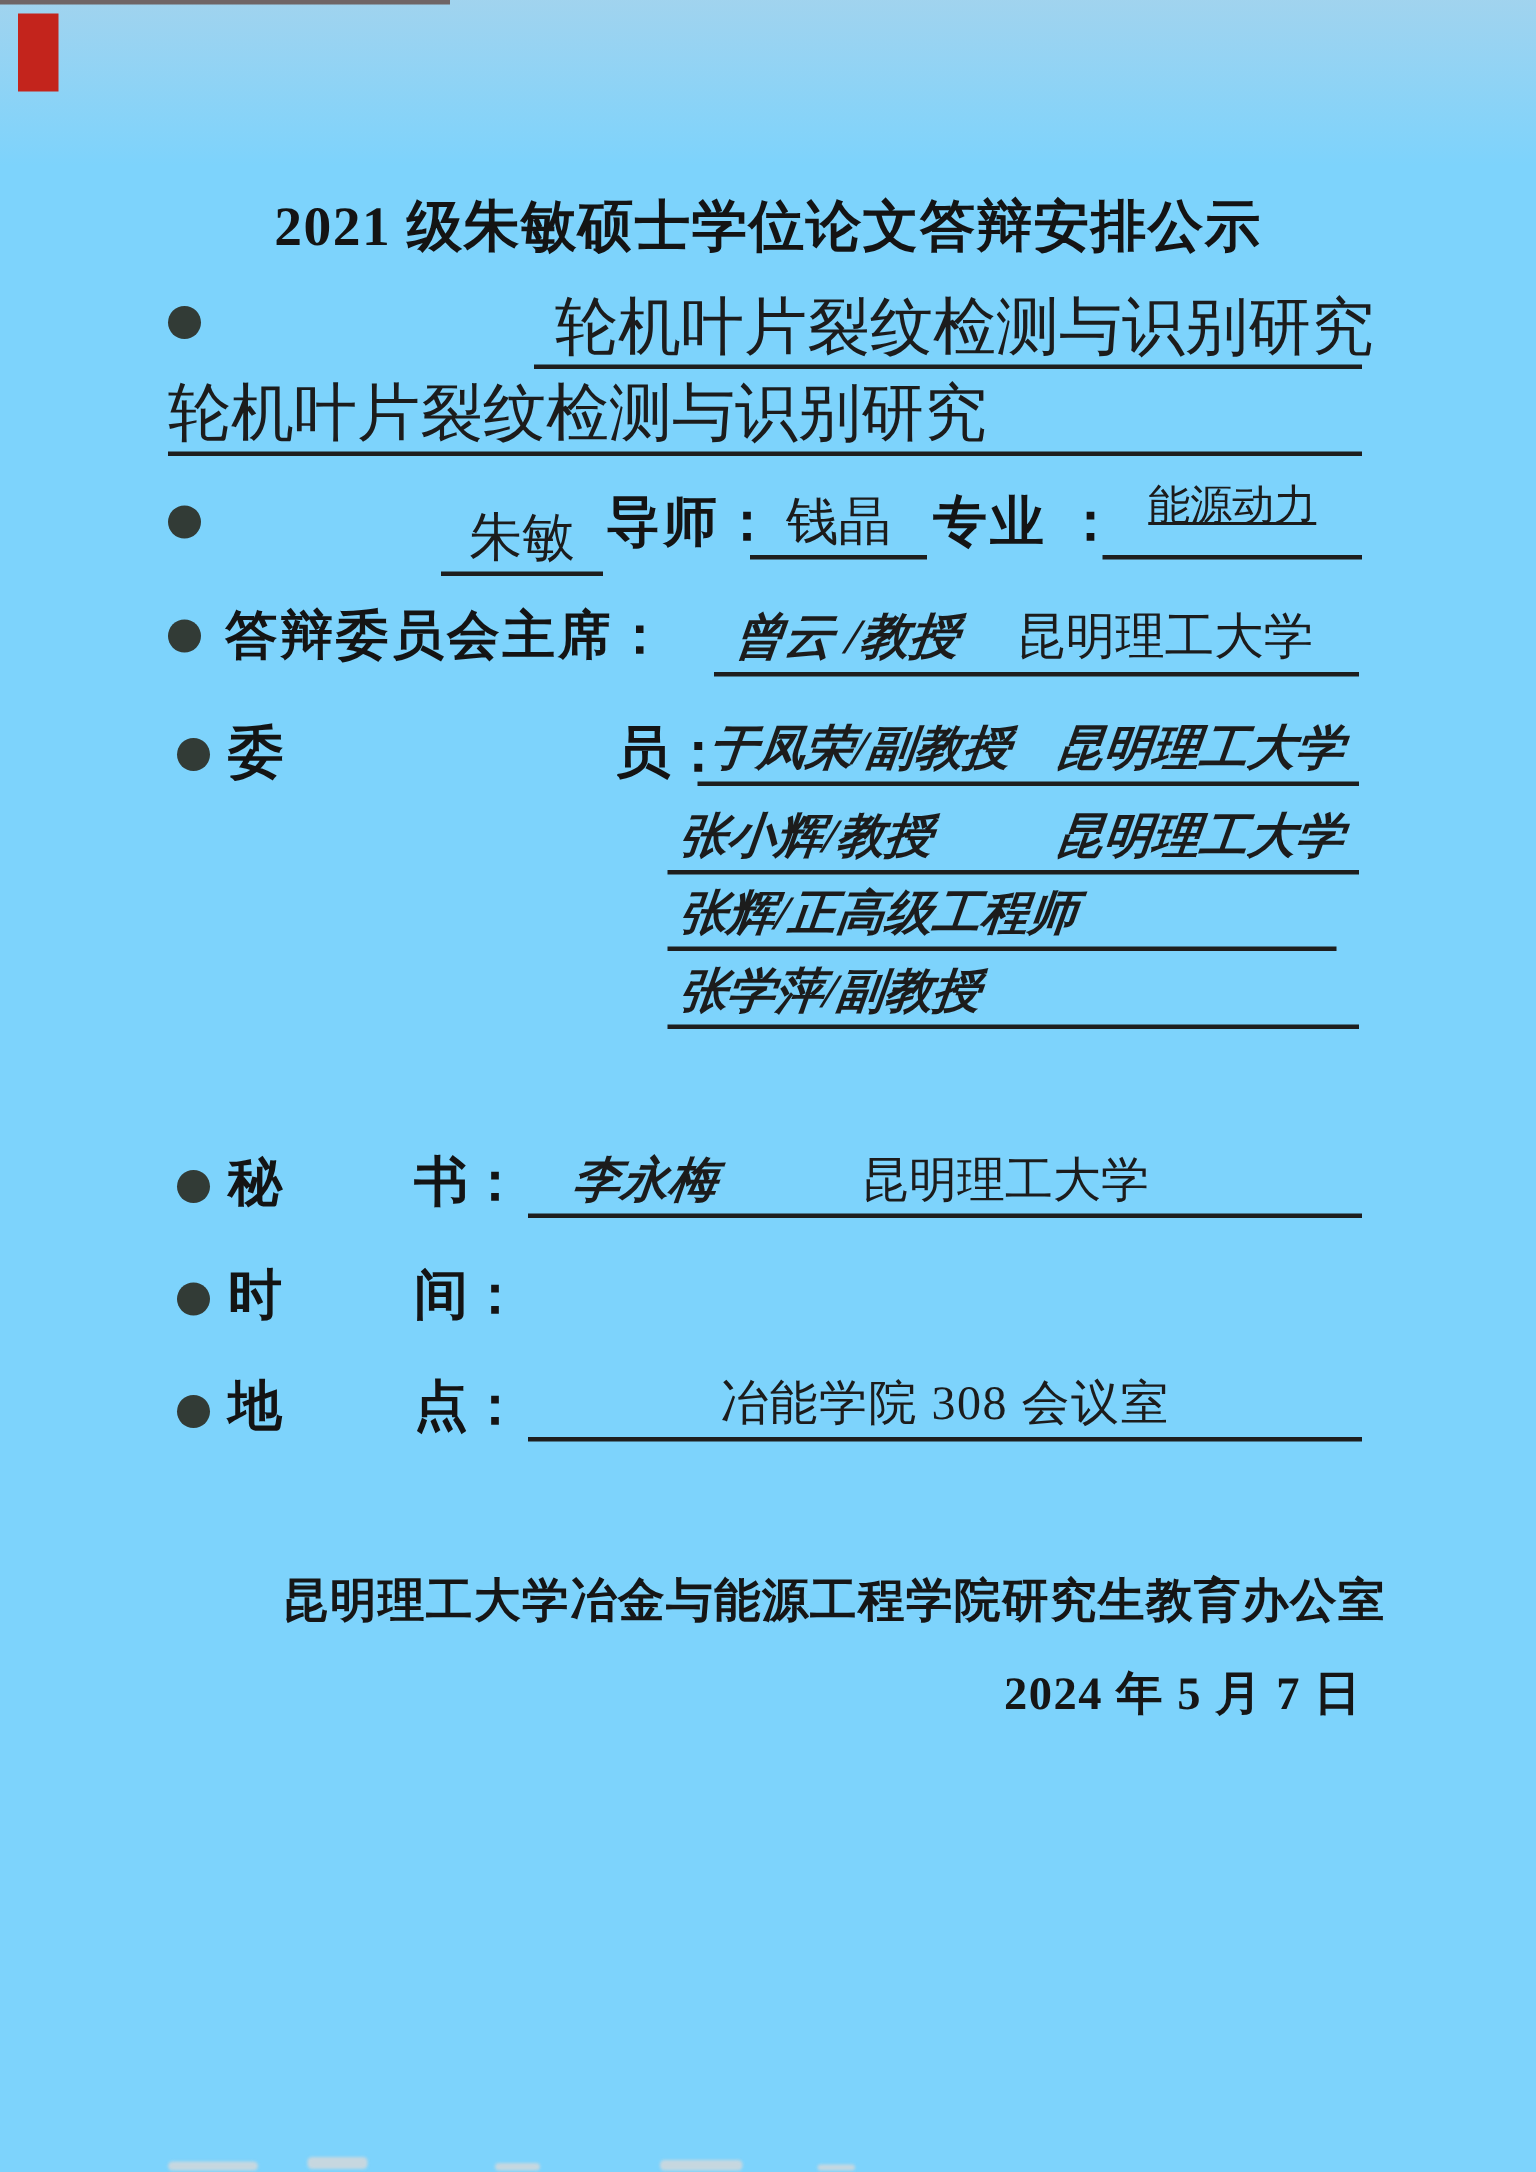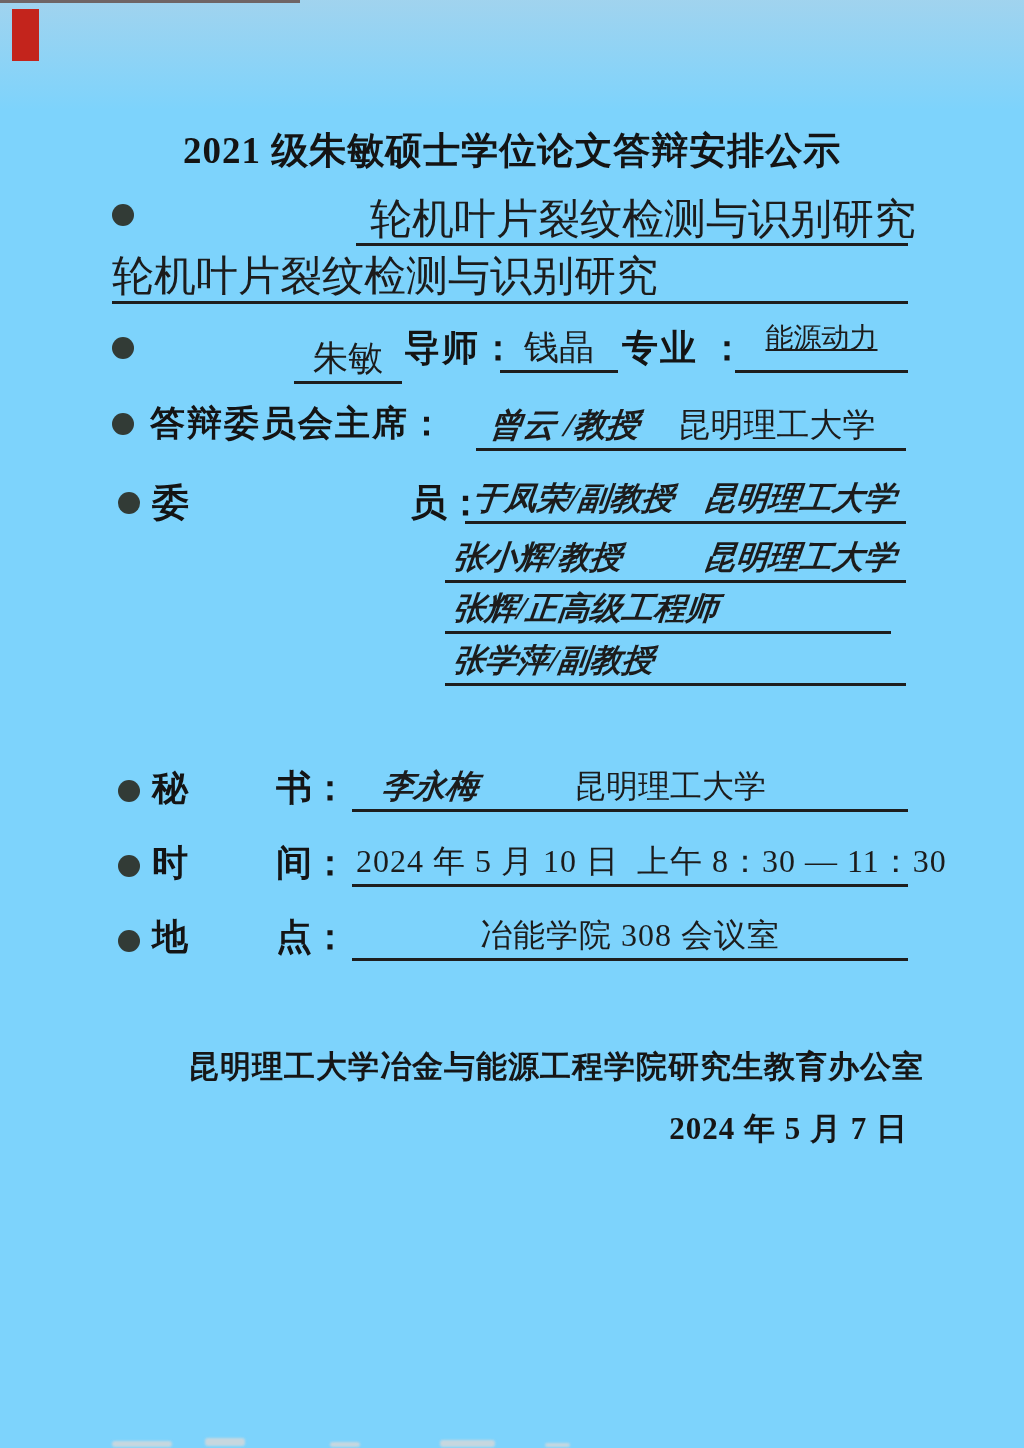--- a/index.html
+++ b/index.html
@@ -112,21 +112,20 @@
   <div class="lbl" style="left:152px; top:768px; font-size:36px;">秘</div>
   <div class="lbl" style="left:276px; top:768px; font-size:36px;">书：</div>
   <div class="useg" style="left:352px; top:762px; width:556px; height:50px; gap:96px; padding:0 8px 5px 30px; font-size:32px;">
     <span class="hand">李永梅</span>
     <span>昆明理工大学</span>
   </div>
 
   <span class="bullet" style="left:118px; top:855px;"></span>
   <div class="lbl" style="left:152px; top:843px; font-size:36px;">时</div>
   <div class="lbl" style="left:276px; top:843px; font-size:36px;">间：</div>
-  <div class="useg" style="left:352px; top:837px; width:556px; height:50px; padding:0 0 5px 4px; font-size:32px; letter-spacing:1px;">2024 年 5 月 10 日  上午 8：30 — 11：30</div>
 
   <span class="bullet" style="left:118px; top:930px;"></span>
   <div class="lbl" style="left:152px; top:917px; font-size:36px;">地</div>
   <div class="lbl" style="left:276px; top:917px; font-size:36px;">点：</div>
   <div class="useg center" style="left:352px; top:911px; width:556px; height:50px; padding-bottom:5px; font-size:32px; letter-spacing:1px;">冶能学院 308 会议室</div>
 
   <div class="footer-line" style="left:188px; top:1046px; font-size:31px; letter-spacing:1px;">昆明理工大学冶金与能源工程学院研究生教育办公室</div>
   <div class="footer-line" style="left:600px; top:1108px; width:308px; text-align:right; font-size:31px; letter-spacing:1px;">2024 年 5 月 7 日</div>
 
   <div class="smudge" style="left:112px; top:1441px; width:60px; height:6px;"></div>

